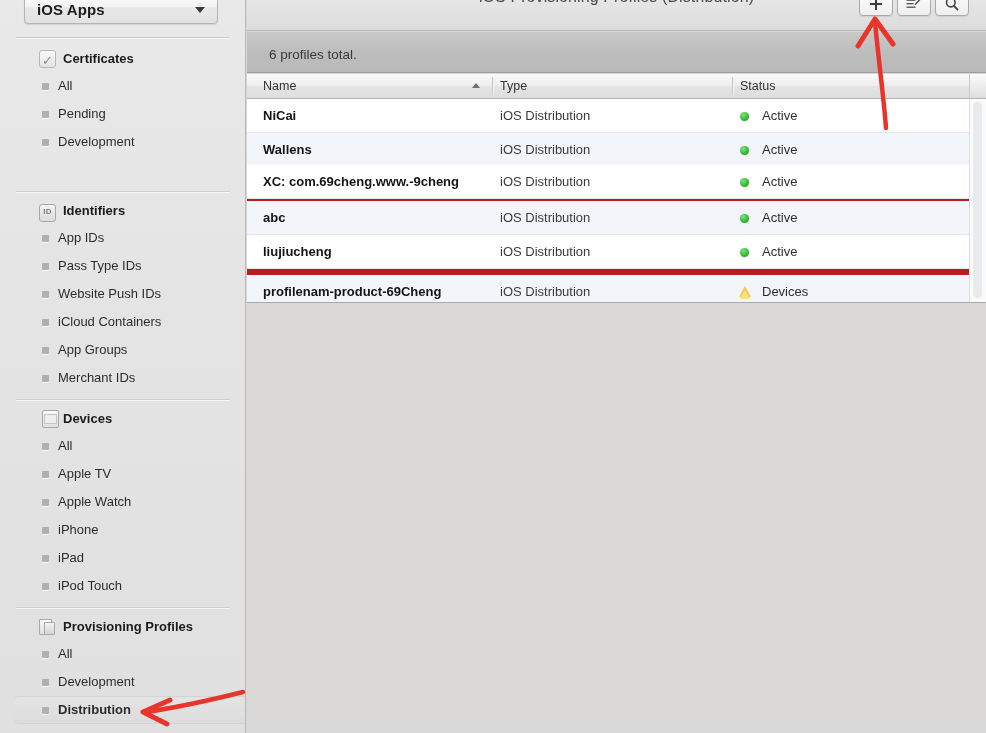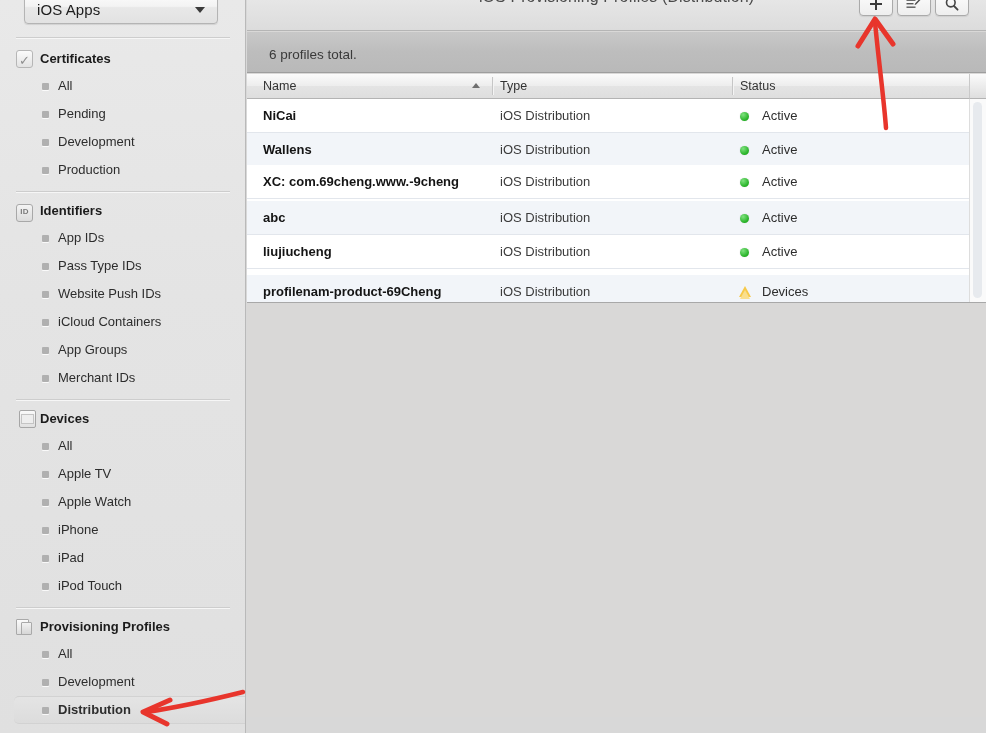--- a/index.html
+++ b/index.html
@@ -20,36 +20,36 @@
   }
   .src-popup{
     position:absolute;left:24px;top:-10px;width:194px;height:34px;
     background:linear-gradient(to bottom,#fefefe 0%,#f3f3f3 48%,#e8e8e8 52%,#e2e2e2 100%);
     border:1px solid #b4b4b4;border-radius:4px;
     box-shadow:0 1px 1px rgba(0,0,0,.10);
     box-sizing:border-box;
   }
   .src-popup-label{
     position:absolute;left:12px;top:10px;
-    font-size:15px;font-weight:normal;color:#1d1d1d;
+    font-size:15px;font-weight:bold;color:#1d1d1d;
     letter-spacing:.1px;
   }
   .src-popup-arrow{
     position:absolute;right:12px;top:16px;
     width:0;height:0;border-left:5px solid transparent;
     border-right:5px solid transparent;border-top:6px solid #3a3a3a;
   }
   .sb-sep{
     position:absolute;left:16px;width:214px;height:1px;
     background:#cdcdcd;border-bottom:1px solid #f6f6f6;
   }
   .sb-group{position:absolute;left:0;width:246px;}
   .sb-head{
     position:relative;height:26px;line-height:26px;
-    font-size:13px;font-weight:bold;color:#1b1b1b;padding-left:40px;
+    font-size:13px;font-weight:bold;color:#1b1b1b;padding-left:40px;margin-left:23px;
   }
   .sb-head .gicon{
     position:absolute;left:16px;top:4px;width:17px;height:18px;
   }
   .sb-item{
     position:relative;height:28px;line-height:28px;
     font-size:13px;color:#2d2d2d;padding-left:58px;cursor:default;
   }
   .sb-item .bullet{
     position:absolute;left:42px;top:11px;width:7px;height:7px;
@@ -136,21 +136,21 @@
     background:linear-gradient(to bottom,#c8c8c8 0%,#bdbdbd 50%,#b9b9b9 100%);
     border-bottom:1px solid #9e9e9e;box-sizing:border-box;
   }
   #infobar-text{
     position:absolute;left:22px;top:15px;font-size:13.5px;color:#3a3a3a;
   }
 
   
   #tablewrap{
     position:absolute;left:0;top:74px;width:739px;height:229px;
-    background:#ffffff;border-bottom:1px solid #a8a8a8;
+    background:#b91c1c;border-bottom:1px solid #a8a8a8;
     box-sizing:border-box;overflow:hidden;
   }
   #thead{
     position:absolute;left:0;top:0;width:739px;height:25px;
     background:linear-gradient(to bottom,#fbfbfb 0%,#ededed 50%,#e4e4e4 51%,#dedede 100%);
     border-bottom:1px solid #b3b3b3;box-sizing:border-box;
   }
   .th{
     position:absolute;top:0;height:24px;line-height:24px;
     font-size:12.5px;color:#333;cursor:default;
@@ -238,24 +238,20 @@
         <span class="bullet"></span>
         <span>All</span>
       </div>
       <div class="sb-item">
         <span class="bullet"></span>
         <span>Pending</span>
       </div>
       <div class="sb-item">
         <span class="bullet"></span>
         <span>Development</span>
-      </div>
-      <div class="sb-item">
-        <span class="bullet"></span>
-        <span>Production</span>
       </div>
     </div>
 
     <div class="sb-sep" style="top:191px;"></div>
 
     <div class="sb-group" style="top:198px;">
       <div class="sb-head">
         <span class="gicon ic-id">ID</span>
         <span>Identifiers</span>
       </div>

